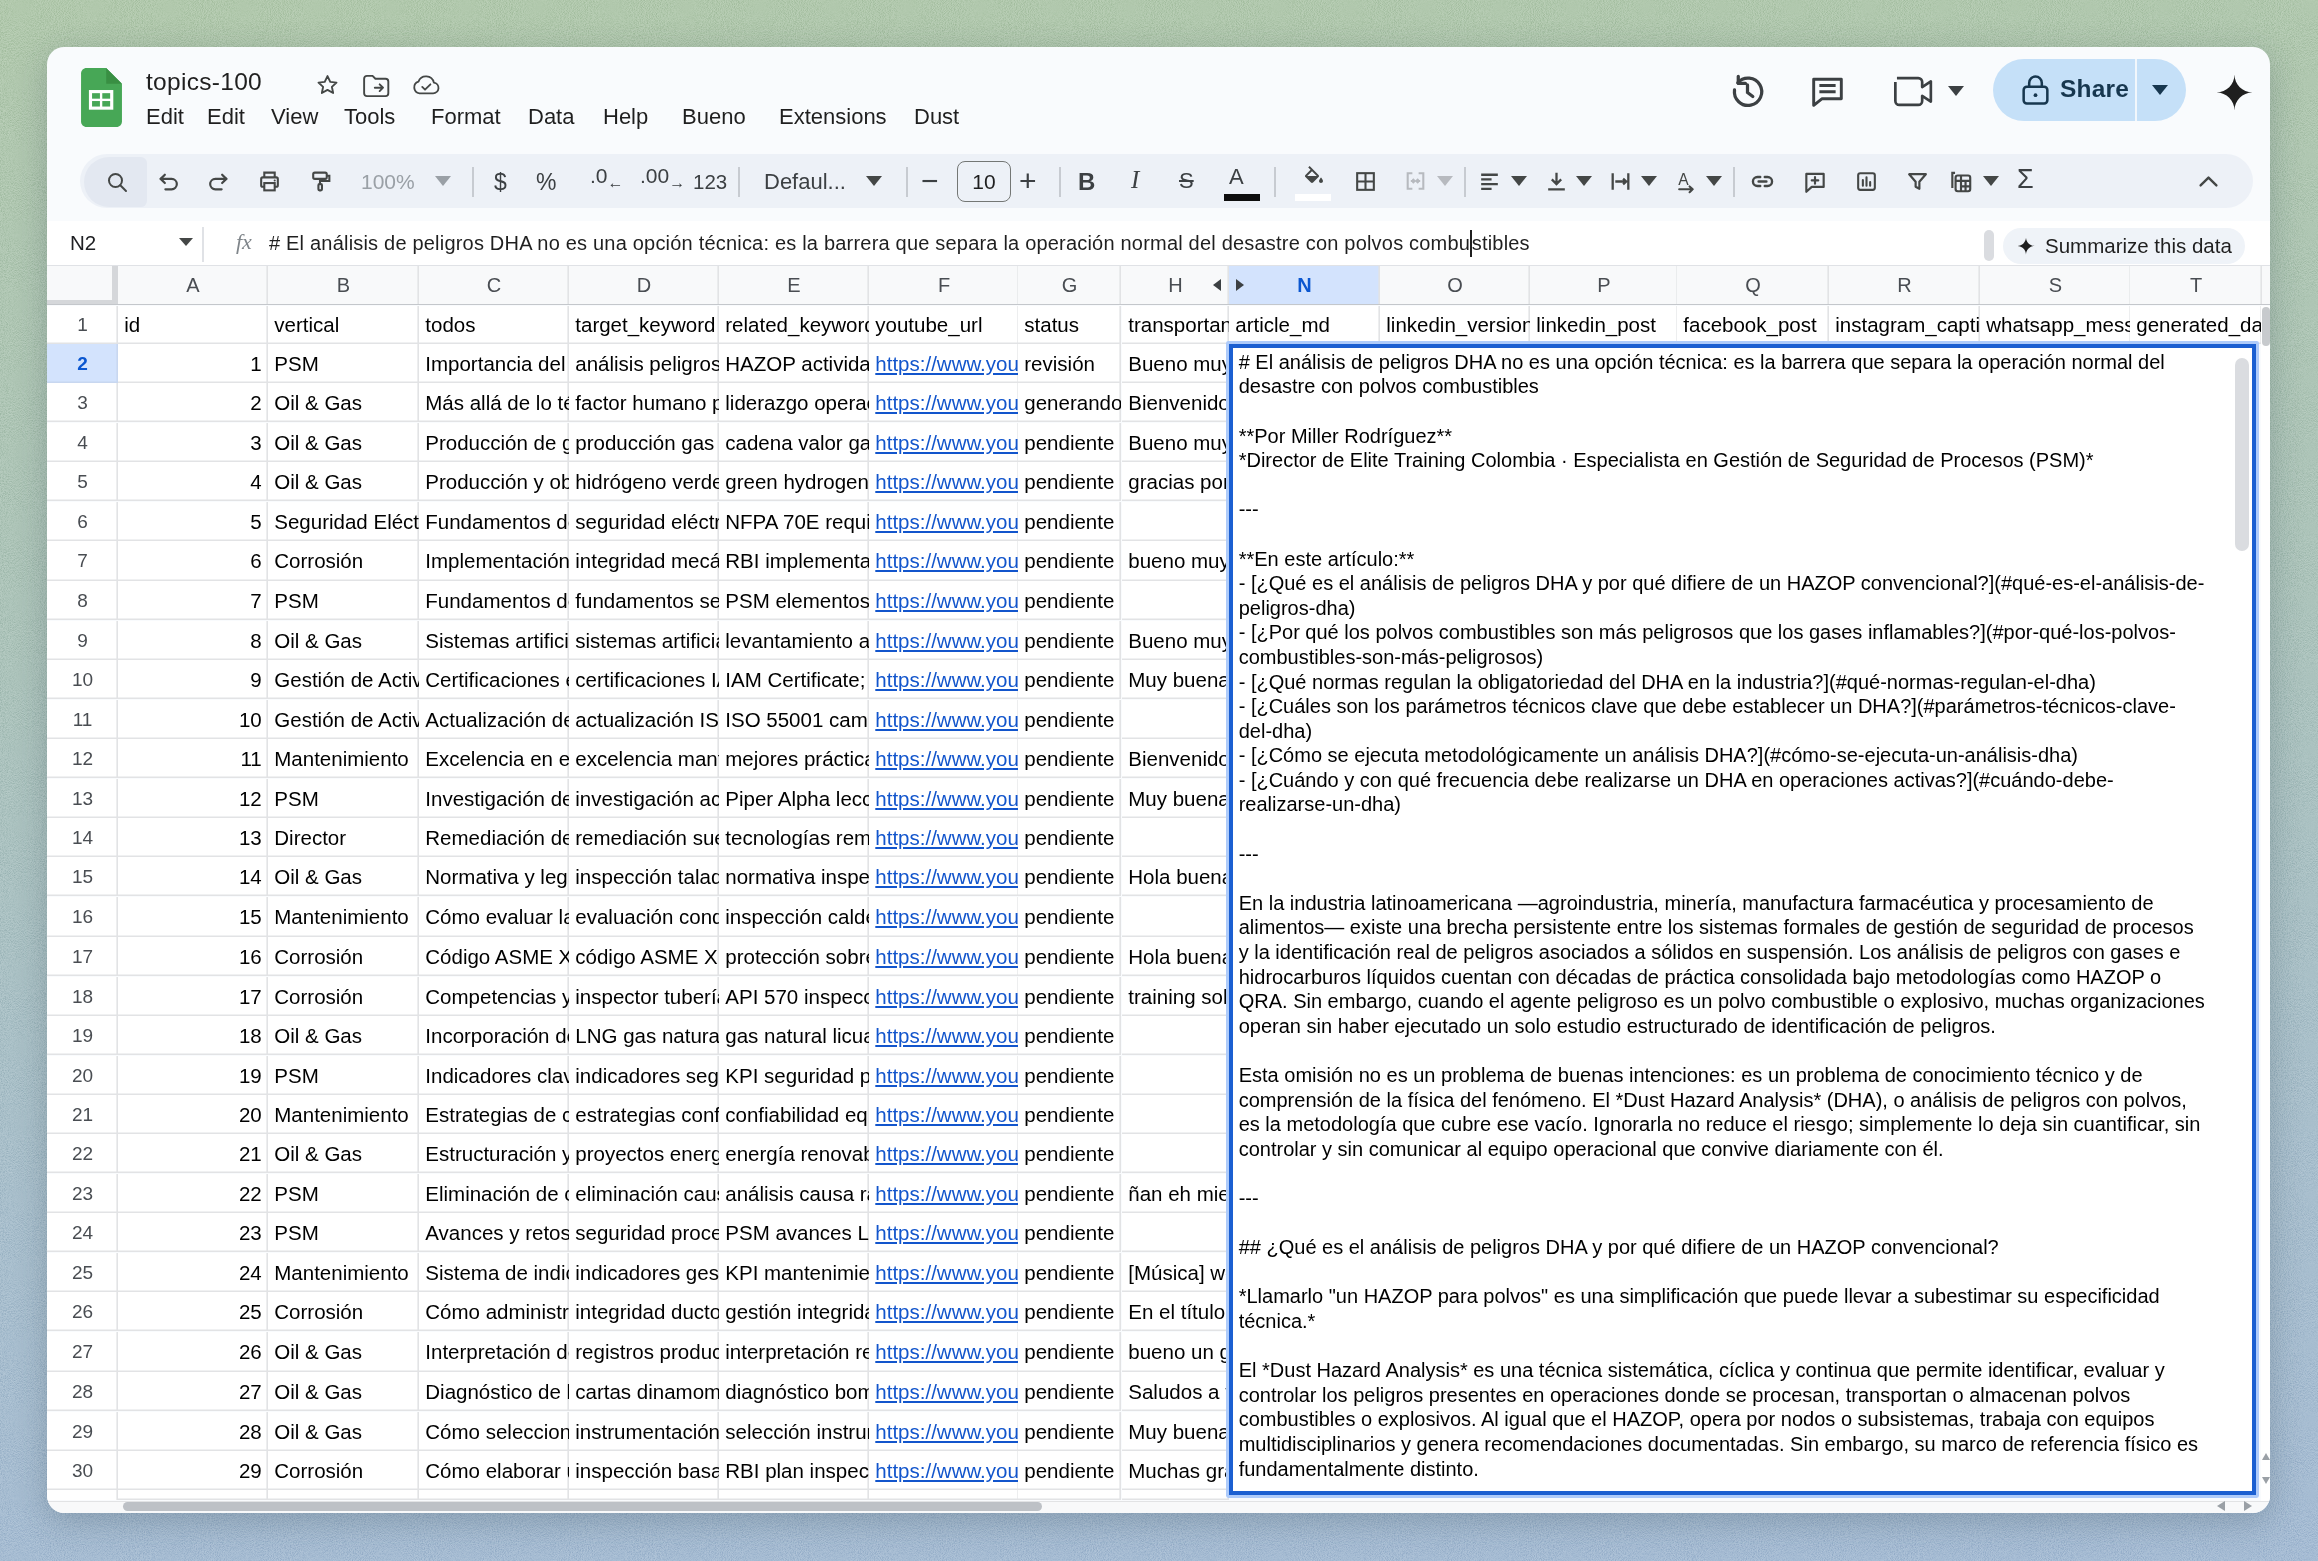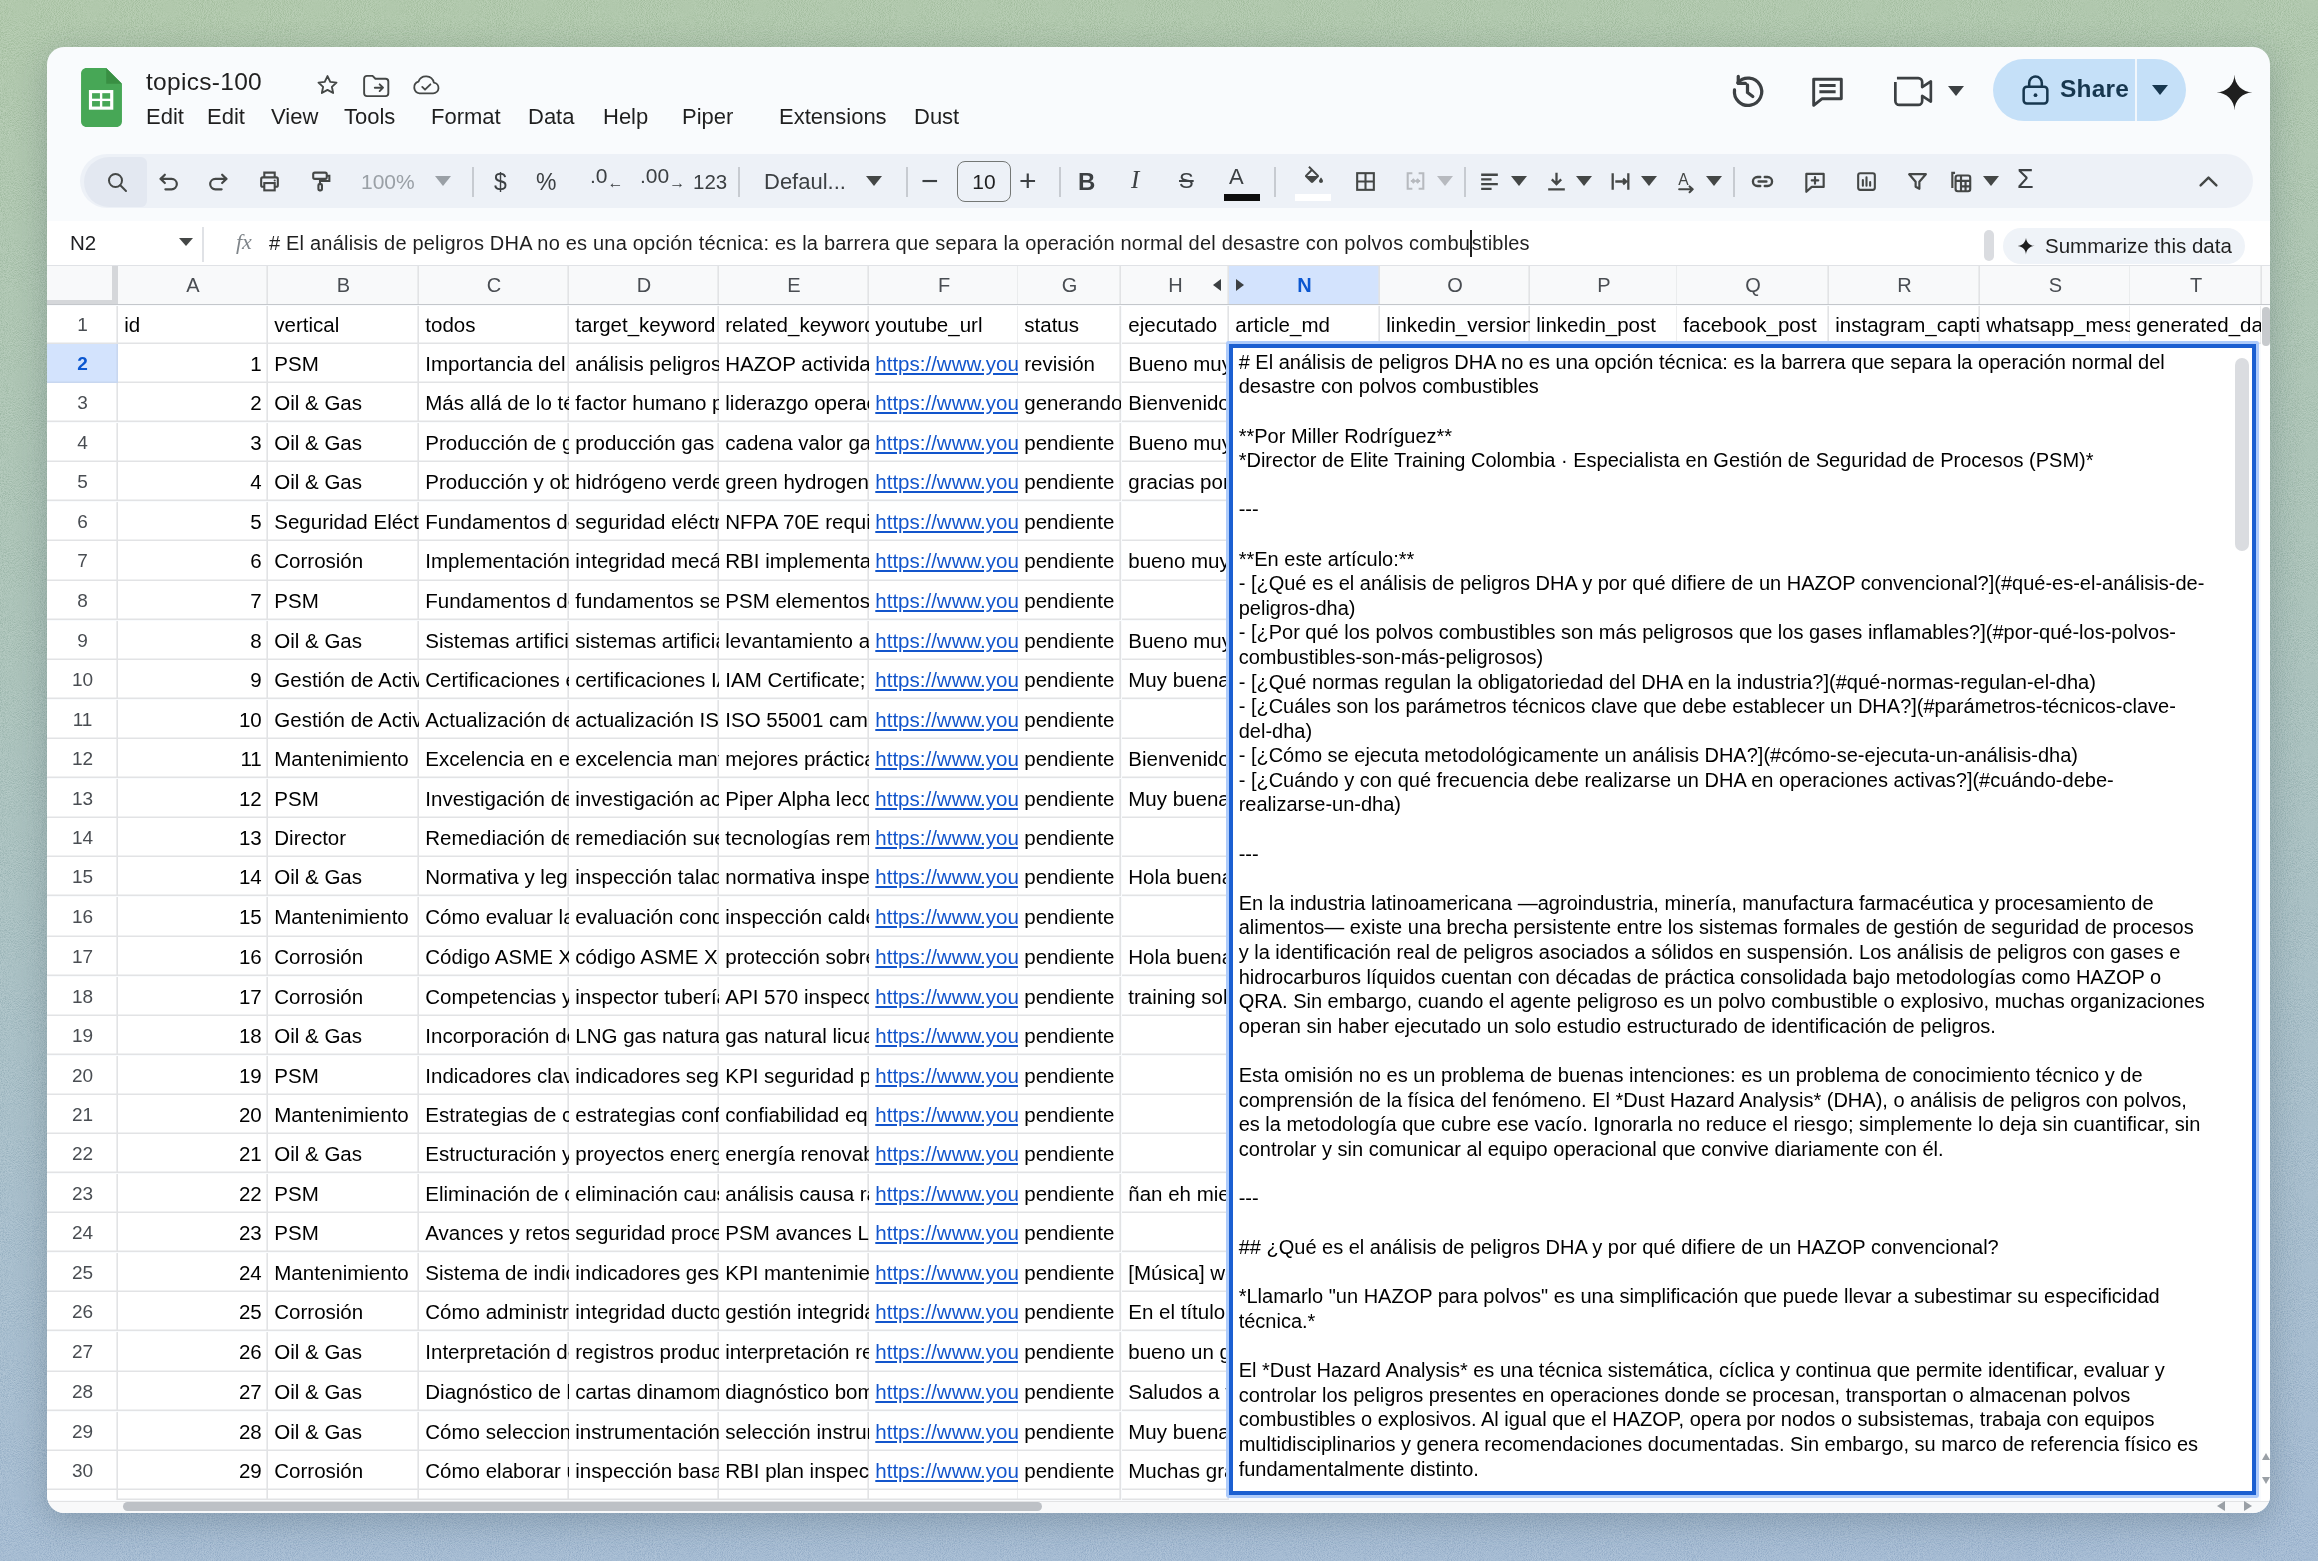--- a/index.html
+++ b/index.html
@@ -58,21 +58,21 @@
       <path d="M7 16.5 h12.5 a5 5 0 0 0 .8-9.95 A7.5 7.5 0 0 0 6 5.6 5.6 5.6 0 0 0 7 16.5 Z" stroke-linejoin="round"></path>
       <path d="M9.5 10.5 l2.6 2.6 5-5" stroke-linecap="round" stroke-linejoin="round"></path>
     </svg>
     <div class="abs menu" style="left:99px;top:57px;">Edit</div>
     <div class="abs menu" style="left:160px;top:57px;">Edit</div>
     <div class="abs menu" style="left:224px;top:57px;">View</div>
     <div class="abs menu" style="left:297px;top:57px;">Tools</div>
     <div class="abs menu" style="left:384px;top:57px;">Format</div>
     <div class="abs menu" style="left:481px;top:57px;">Data</div>
     <div class="abs menu" style="left:556px;top:57px;">Help</div>
-    <div class="abs menu" style="left:635px;top:57px;">Piper</div>
+    <div class="abs menu" style="left:635px;top:57px;">Bueno</div>
     <div class="abs menu" style="left:732px;top:57px;">Extensions</div>
     <div class="abs menu" style="left:867px;top:57px;">Dust</div>
     <svg class="abs" style="left:1680px;top:24.5px;" width="41" height="41" viewBox="0 0 24 24" fill="none" stroke="#3c4043" stroke-width="1.9">
       <path d="M6.3 6.3 a8 8 0 1 1 -1.9 4.2" stroke-linecap="round"></path>
       <path d="M6.6 2.5 v4.2 h4.2" fill="none" stroke-linecap="round" stroke-linejoin="round"></path>
       <path d="M12 7.6 V12 l3.1 2.3" stroke-linecap="round"></path>
     </svg>
     <svg class="abs" style="left:1761px;top:25px;" width="39" height="39" viewBox="0 0 24 24" fill="none" stroke="#3c4043" stroke-width="1.8">
       <path d="M3.5 4.5 h17 v12 h-12 l-5 4 Z" stroke-linejoin="round"></path>
       <path d="M7 8.3h10 M7 12.2h10"></path>
@@ -292,21 +292,21 @@
     <div class="rn" style="left:0;top:1365px;height:39px;background:#fff;">29</div>
     <div class="rn" style="left:0;top:1404px;height:39px;background:#fff;">30</div>
     <div class="abs" style="left:0;top:1443px;width:71px;height:10.3px;background:#fff;box-shadow:inset -1.6px 0 0 #e2e3e5;"></div>
     <div class="cell gl txt" style="left:71px;top:259px;width:150px;height:38px;">id</div>
     <div class="cell gl txt" style="left:221px;top:259px;width:151px;height:38px;">vertical</div>
     <div class="cell gl txt" style="left:372px;top:259px;width:150px;height:38px;">todos</div>
     <div class="cell gl txt" style="left:522px;top:259px;width:150px;height:38px;">target_keyword</div>
     <div class="cell gl txt" style="left:672px;top:259px;width:150px;height:38px;">related_keywords</div>
     <div class="cell gl txt" style="left:822px;top:259px;width:150px;height:38px;">youtube_url</div>
     <div class="cell gl txt" style="left:971px;top:259px;width:103px;height:38px;">status</div>
-    <div class="cell gl txt" style="left:1075px;top:259px;width:107px;height:38px;">ejecutado</div>
+    <div class="cell gl txt" style="left:1075px;top:259px;width:107px;height:38px;">transportan</div>
     <div class="cell gl txt" style="left:1182px;top:259px;width:151px;height:38px;">article_md</div>
     <div class="cell gl txt" style="left:1333px;top:259px;width:150px;height:38px;">linkedin_version</div>
     <div class="cell gl txt" style="left:1483px;top:259px;width:148px;height:38px;">linkedin_post</div>
     <div class="cell gl txt" style="left:1630px;top:259px;width:152px;height:38px;">facebook_post</div>
     <div class="cell gl txt" style="left:1782px;top:259px;width:151px;height:38px;">instagram_caption</div>
     <div class="cell gl txt" style="left:1933px;top:259px;width:151px;height:38px;">whatsapp_message</div>
     <div class="cell gl txt" style="left:2083px;top:259px;width:132px;height:38px;">generated_date</div>
     <div class="cell gl num" style="left:71px;top:297px;width:150px;height:39px;">1</div>
     <div class="cell gl txt" style="left:221px;top:297px;width:151px;height:39px;">PSM</div>
     <div class="cell gl txt" style="left:372px;top:297px;width:150px;height:39px;">Importancia del análisis de peligros</div>

